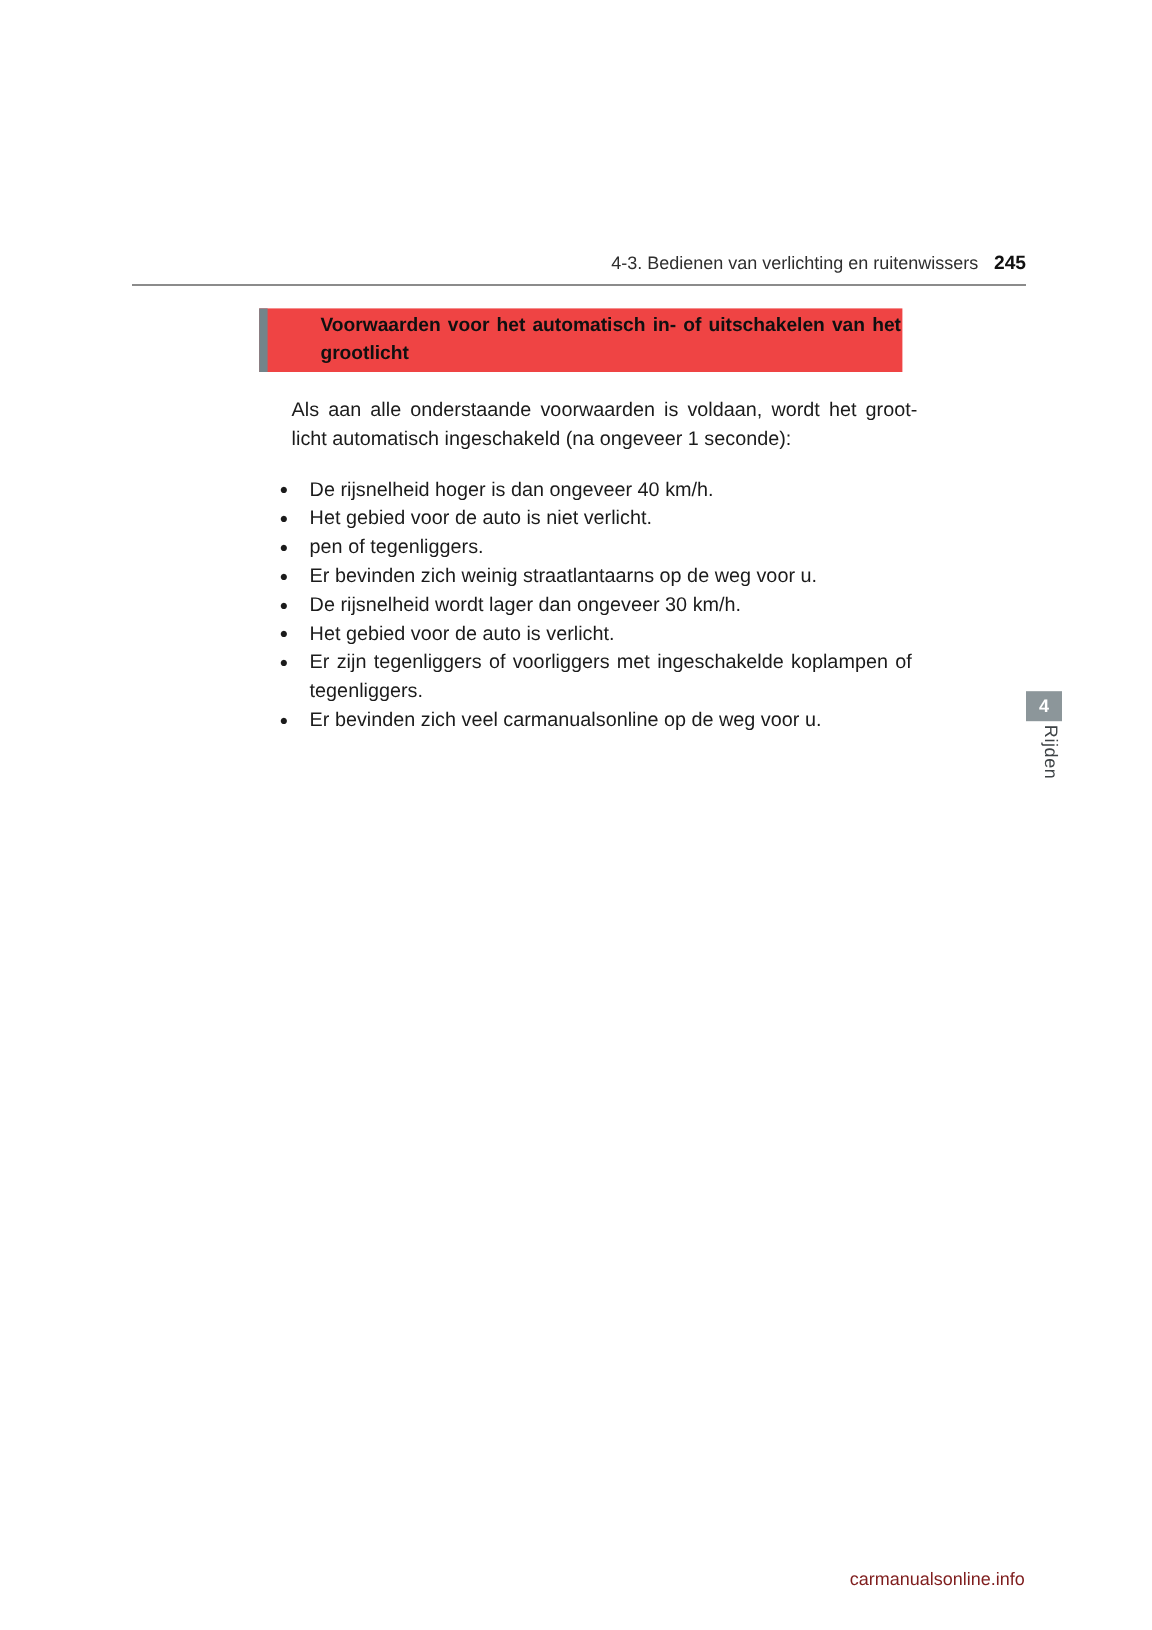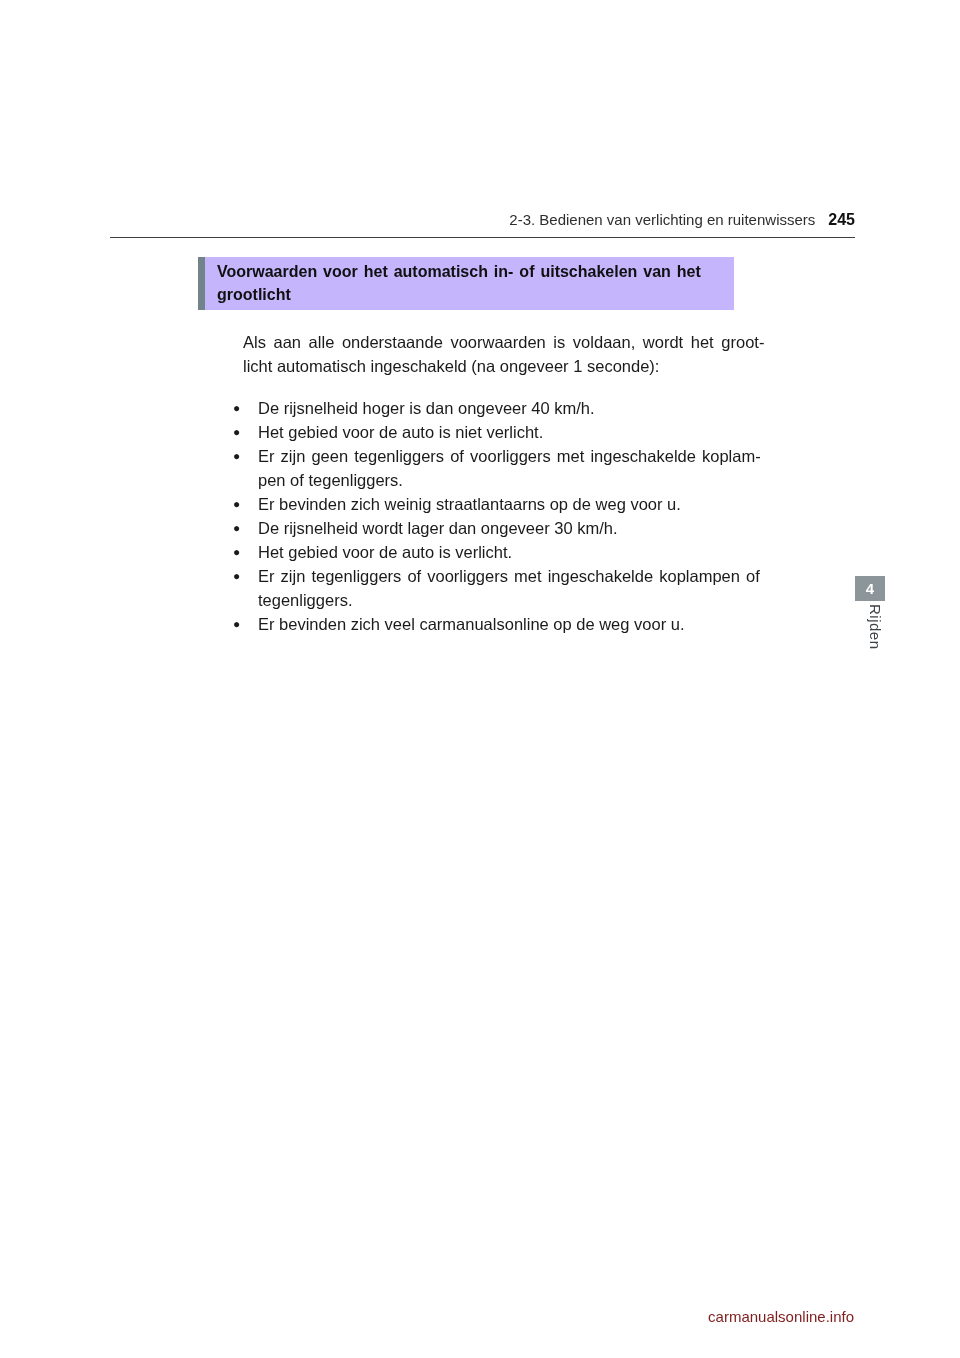--- a/index.html
+++ b/index.html
@@ -17,22 +17,22 @@
   }
   .head-title{font-size:15px;color:#2e2e2e;}
   .page-number{font-size:16px;font-weight:700;color:#111;}
   .head-rule{
     position:absolute;left:110px;top:237px;width:745px;height:1px;
     background:#3f3f3f;
   }
 
   
   .heading-box{
-    position:absolute;left:198px;top:257px;width:536px;
-    display:flex;background:#c4b5fd;box-sizing:border-box;
+    position:absolute;left:216px;top:257px;width:536px;
+    display:flex;background:#ef4444;box-sizing:border-box;gap:32px;
   }
   .accent-bar{flex:0 0 7px;background:#72848a;}
   .heading-text{
     flex:1;padding:3px 8px 4px 12px;
     font-weight:700;font-size:16px;line-height:23px;color:#101010;
   }
 
   
   .body-col{
     position:absolute;left:225px;top:312px;width:521px;
@@ -68,21 +68,21 @@
     position:absolute;right:106px;top:1308px;
     font-size:15px;color:#7f1d1d;
   }
 </style>
 </head>
 <body>
 
 <div class="sheet">
 
   <div class="head-row">
-    <span class="head-title">2-3. Bedienen van verlichting en ruitenwissers</span>
+    <span class="head-title">4-3. Bedienen van verlichting en ruitenwissers</span>
     <span class="page-number">245</span>
   </div>
   <div class="head-rule"></div>
 
   <section class="heading-box">
     <div class="accent-bar"></div>
     <div class="heading-text">
       <div class="line stretch-sm">Voorwaarden voor het automatisch in- of uitschakelen van het</div>
       <div class="line">grootlicht</div>
     </div>
@@ -105,21 +105,20 @@
     <div class="bullet">
       <span class="b-marker">●</span>
       <div class="b-text">
         <div class="line">Het gebied voor de auto is niet verlicht.</div>
       </div>
     </div>
 
     <div class="bullet">
       <span class="b-marker">●</span>
       <div class="b-text">
-        <div class="line stretch-sm">Er zijn geen tegenliggers of voorliggers met ingeschakelde koplam-</div>
         <div class="line">pen of tegenliggers.</div>
       </div>
     </div>
 
     <div class="bullet">
       <span class="b-marker">●</span>
       <div class="b-text">
         <div class="line">Er bevinden zich weinig straatlantaarns op de weg voor u.</div>
       </div>
     </div>

